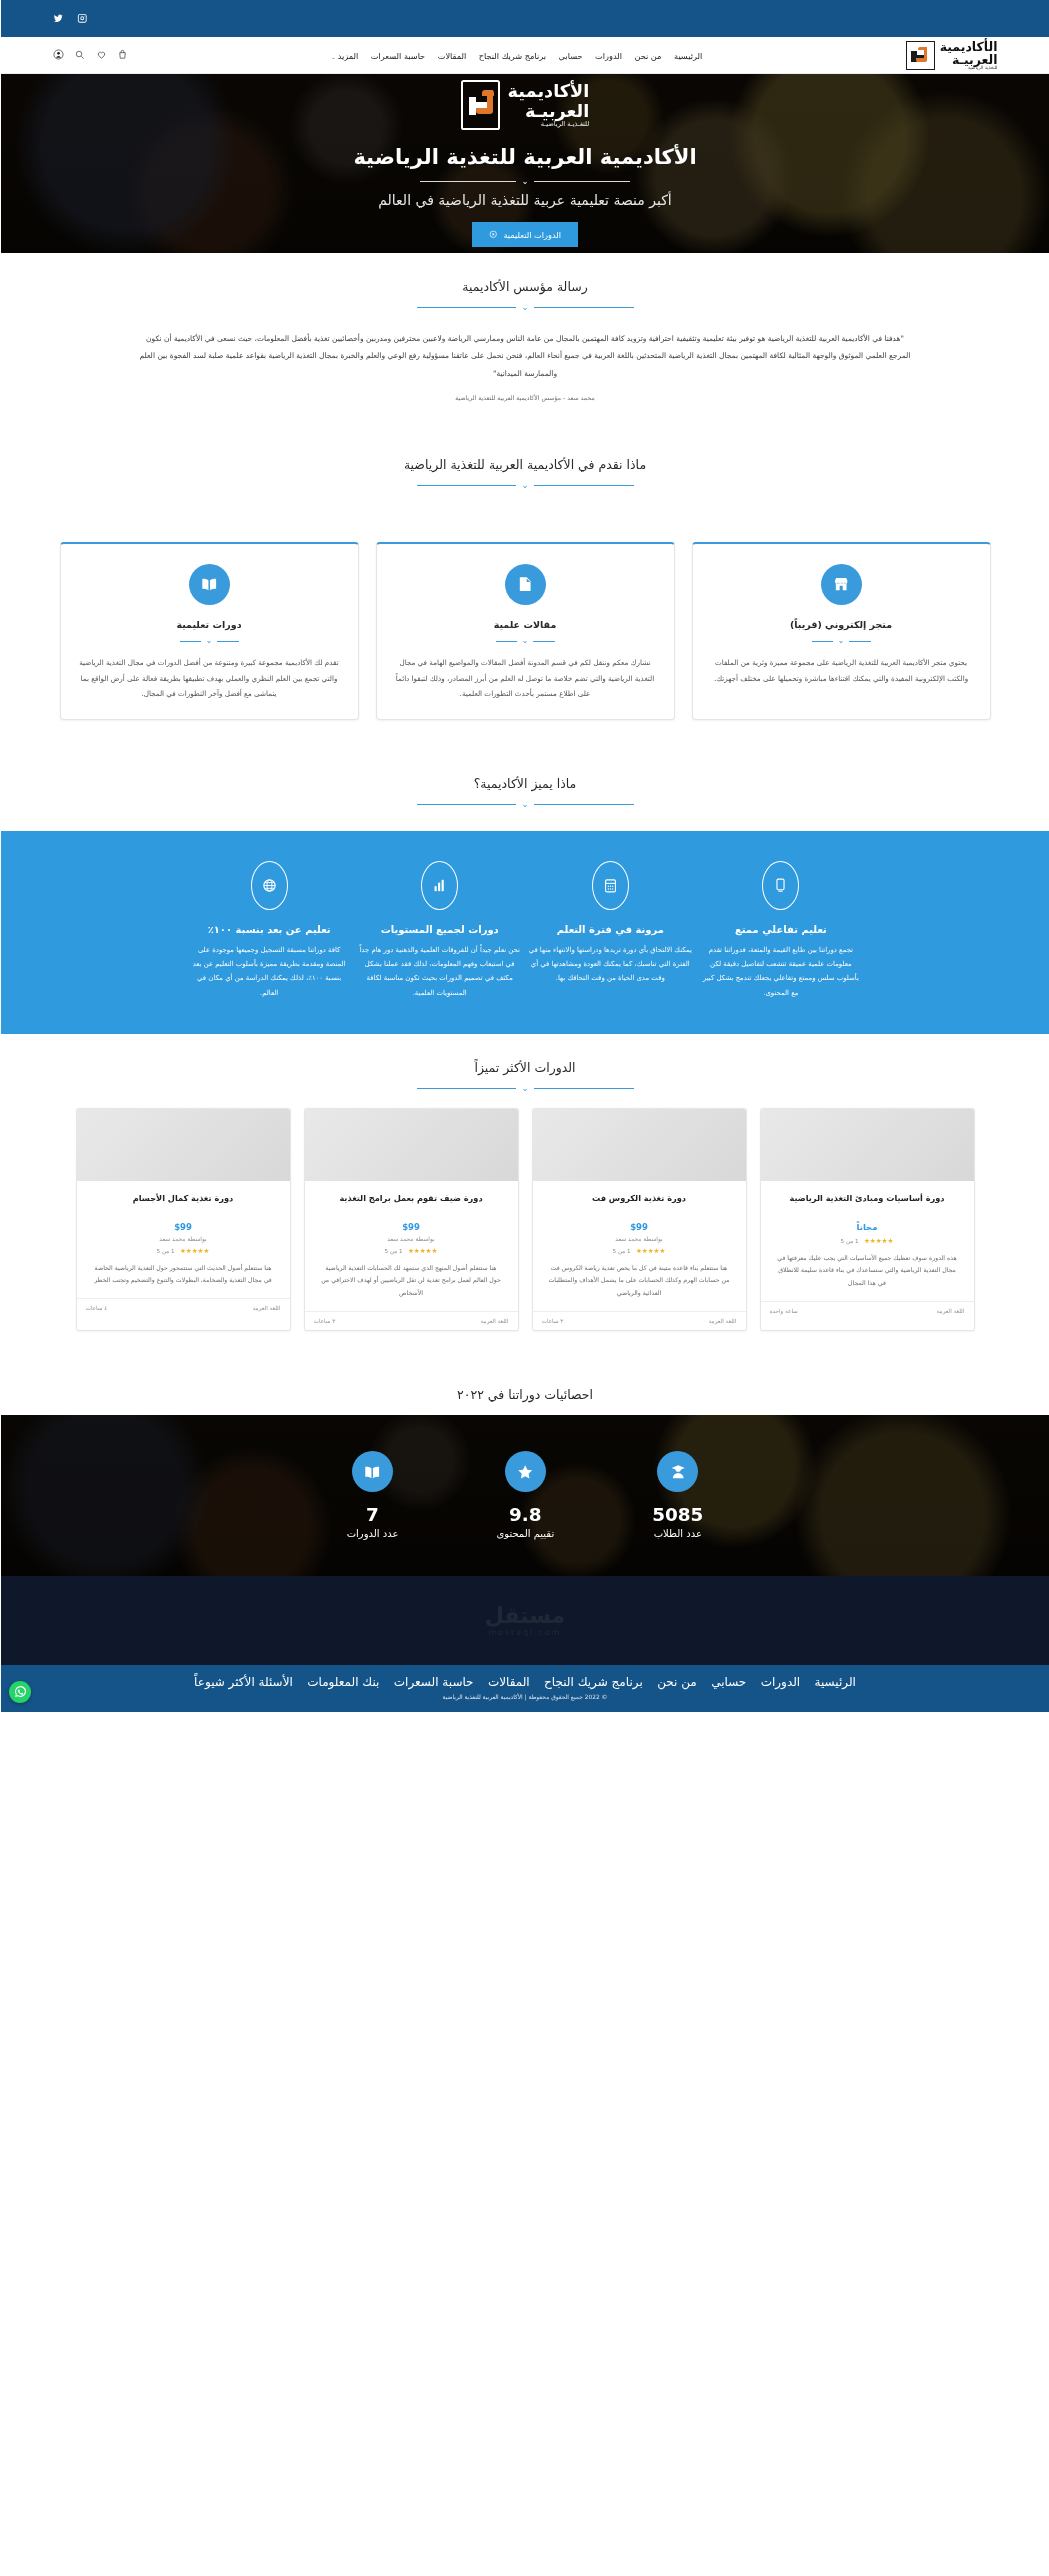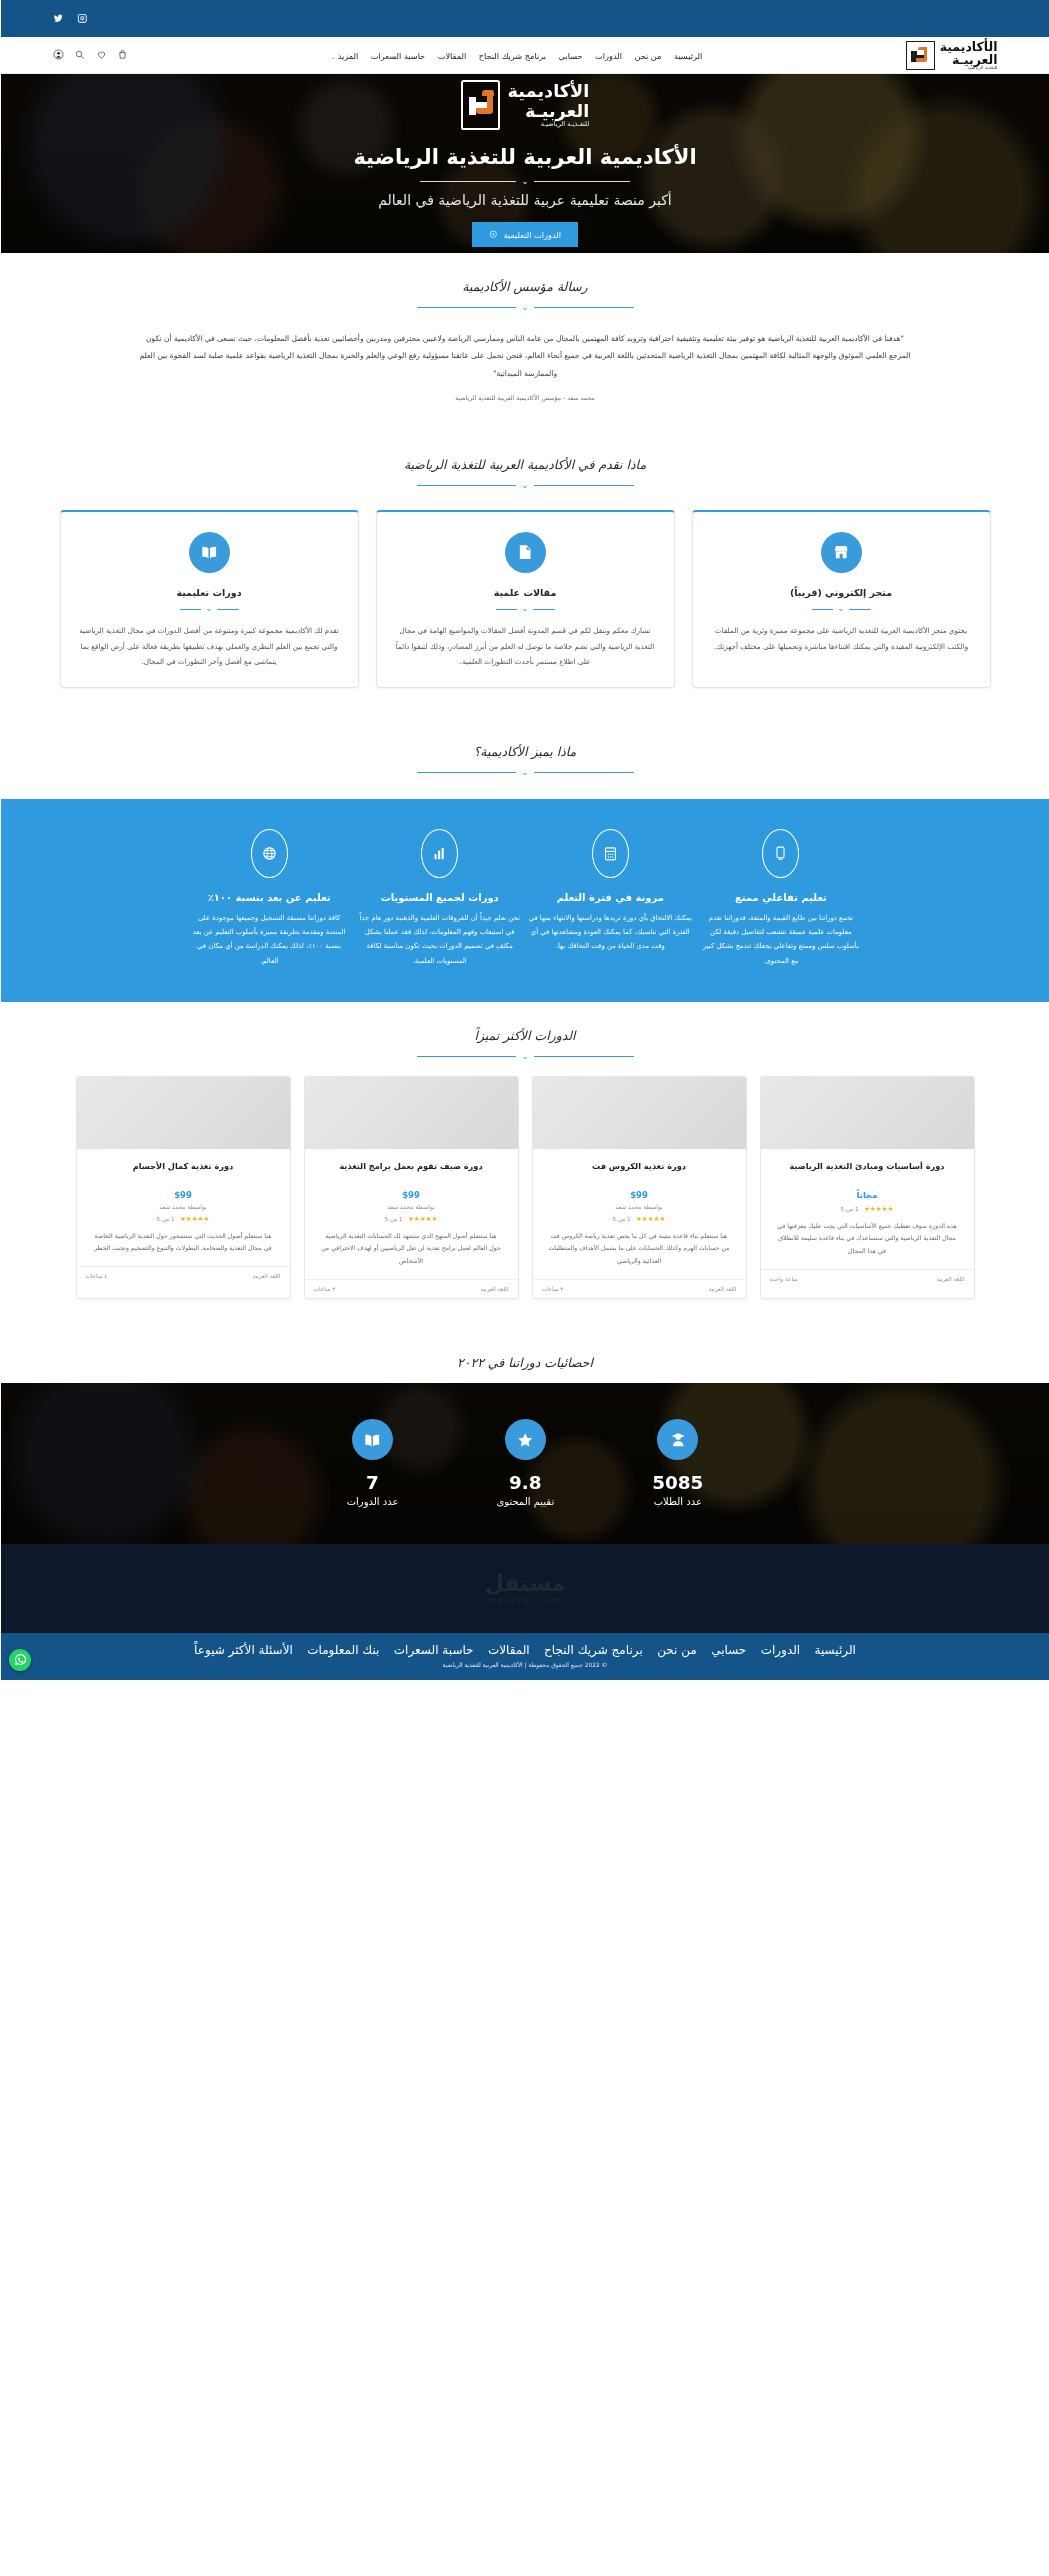--- a/index.html
+++ b/index.html
@@ -74,37 +74,37 @@
   .divider-w { display:flex; align-items:center; justify-content:center; gap:5.2px; width:210px; margin:2.6px auto 1.3px; }
   .divider-w .ln { height:0.7px; background:#fff; flex:1; opacity:.85;}
   .divider-w .ch { color:#fff; font-size:8.5px; line-height:1; }
   .hero-sub { color:#e9e9e9; font-size:14px; }
   .hero-btn { margin-top:9.2px; background:#2f9ade; color:#fff; border:none; font-size:8.2px;
               padding:7.2px 17px; display:flex; align-items:center; gap:5.9px; cursor:pointer; font-family:inherit;}
   .hero-btn svg { width:8.5px; height:8.5px; fill:#fff; }
 
   
   .sec { width:945px; margin:0 auto; }
-  .sec-title { text-align:center; font-size:12.5px; color:#2a2a2a; padding-top:26px;font-style:italic; }
+  .sec-title { text-align:center; font-size:12.5px; color:#2a2a2a; padding-top:26px; }
   .divider-b { display:flex; align-items:center; justify-content:center; gap:5.2px; width:217px; margin:9.2px auto 0; }
   .divider-b .ln { height:0.7px; background:#3a9bdc; flex:1; }
   .divider-b .ch { color:#3a9bdc; font-size:8.5px; line-height:1; }
   .divider-s { display:flex; align-items:center; justify-content:center; gap:4.6px; width:59px; margin:6.6px auto 10.5px; }
   .divider-s .ln { height:0.7px; background:#3a9bdc; flex:1; }
   .divider-s .ch { color:#3a9bdc; font-size:7.9px; line-height:1; }
 
   
   .founder { padding-bottom:30px; }
   .founder-q { width:781px; margin:18.4px auto 0; text-align:center; font-size:7.5px; color:#3c3c3c; line-height:2.3; }
   .founder-by { text-align:center; font-size:6.2px; color:#6d6d6d; margin-top:11.8px; }
 
   
   .offer-wrap { display:flex; gap:17px; justify-content:center; padding:21px 0 30px; }
   .ocard { width:299px; background:#fff; border:0.7px solid #e4e4e4; border-top:2.6px solid #3a9bdc;
-           border-radius:3.9px; box-shadow:0 0.7px 2.6px rgba(0,0,0,.06); padding:19.7px 17px 18.4px; text-align:center; }
+           border-radius:3.9px; box-shadow:0 0.7px 2.6px rgba(0,0,0,.06); padding:19.7px 17px 18.4px; text-align:center;margin-top:32px; }
   .ocirc { width:41px; height:41px; border-radius:50%; background:#3a9bdc; margin:0 auto 14.4px;
            display:flex; align-items:center; justify-content:center; }
   .ocirc svg { width:18.4px; height:18.4px; fill:#fff; }
   .ocard h3 { font-size:9.5px; color:#2a2a2a; font-weight:bold; }
   .ocard p { font-size:7.2px; color:#555; line-height:2.1; margin-top:2.6px; }
 
   
   .why-head { padding-bottom:22px; }
 
   

